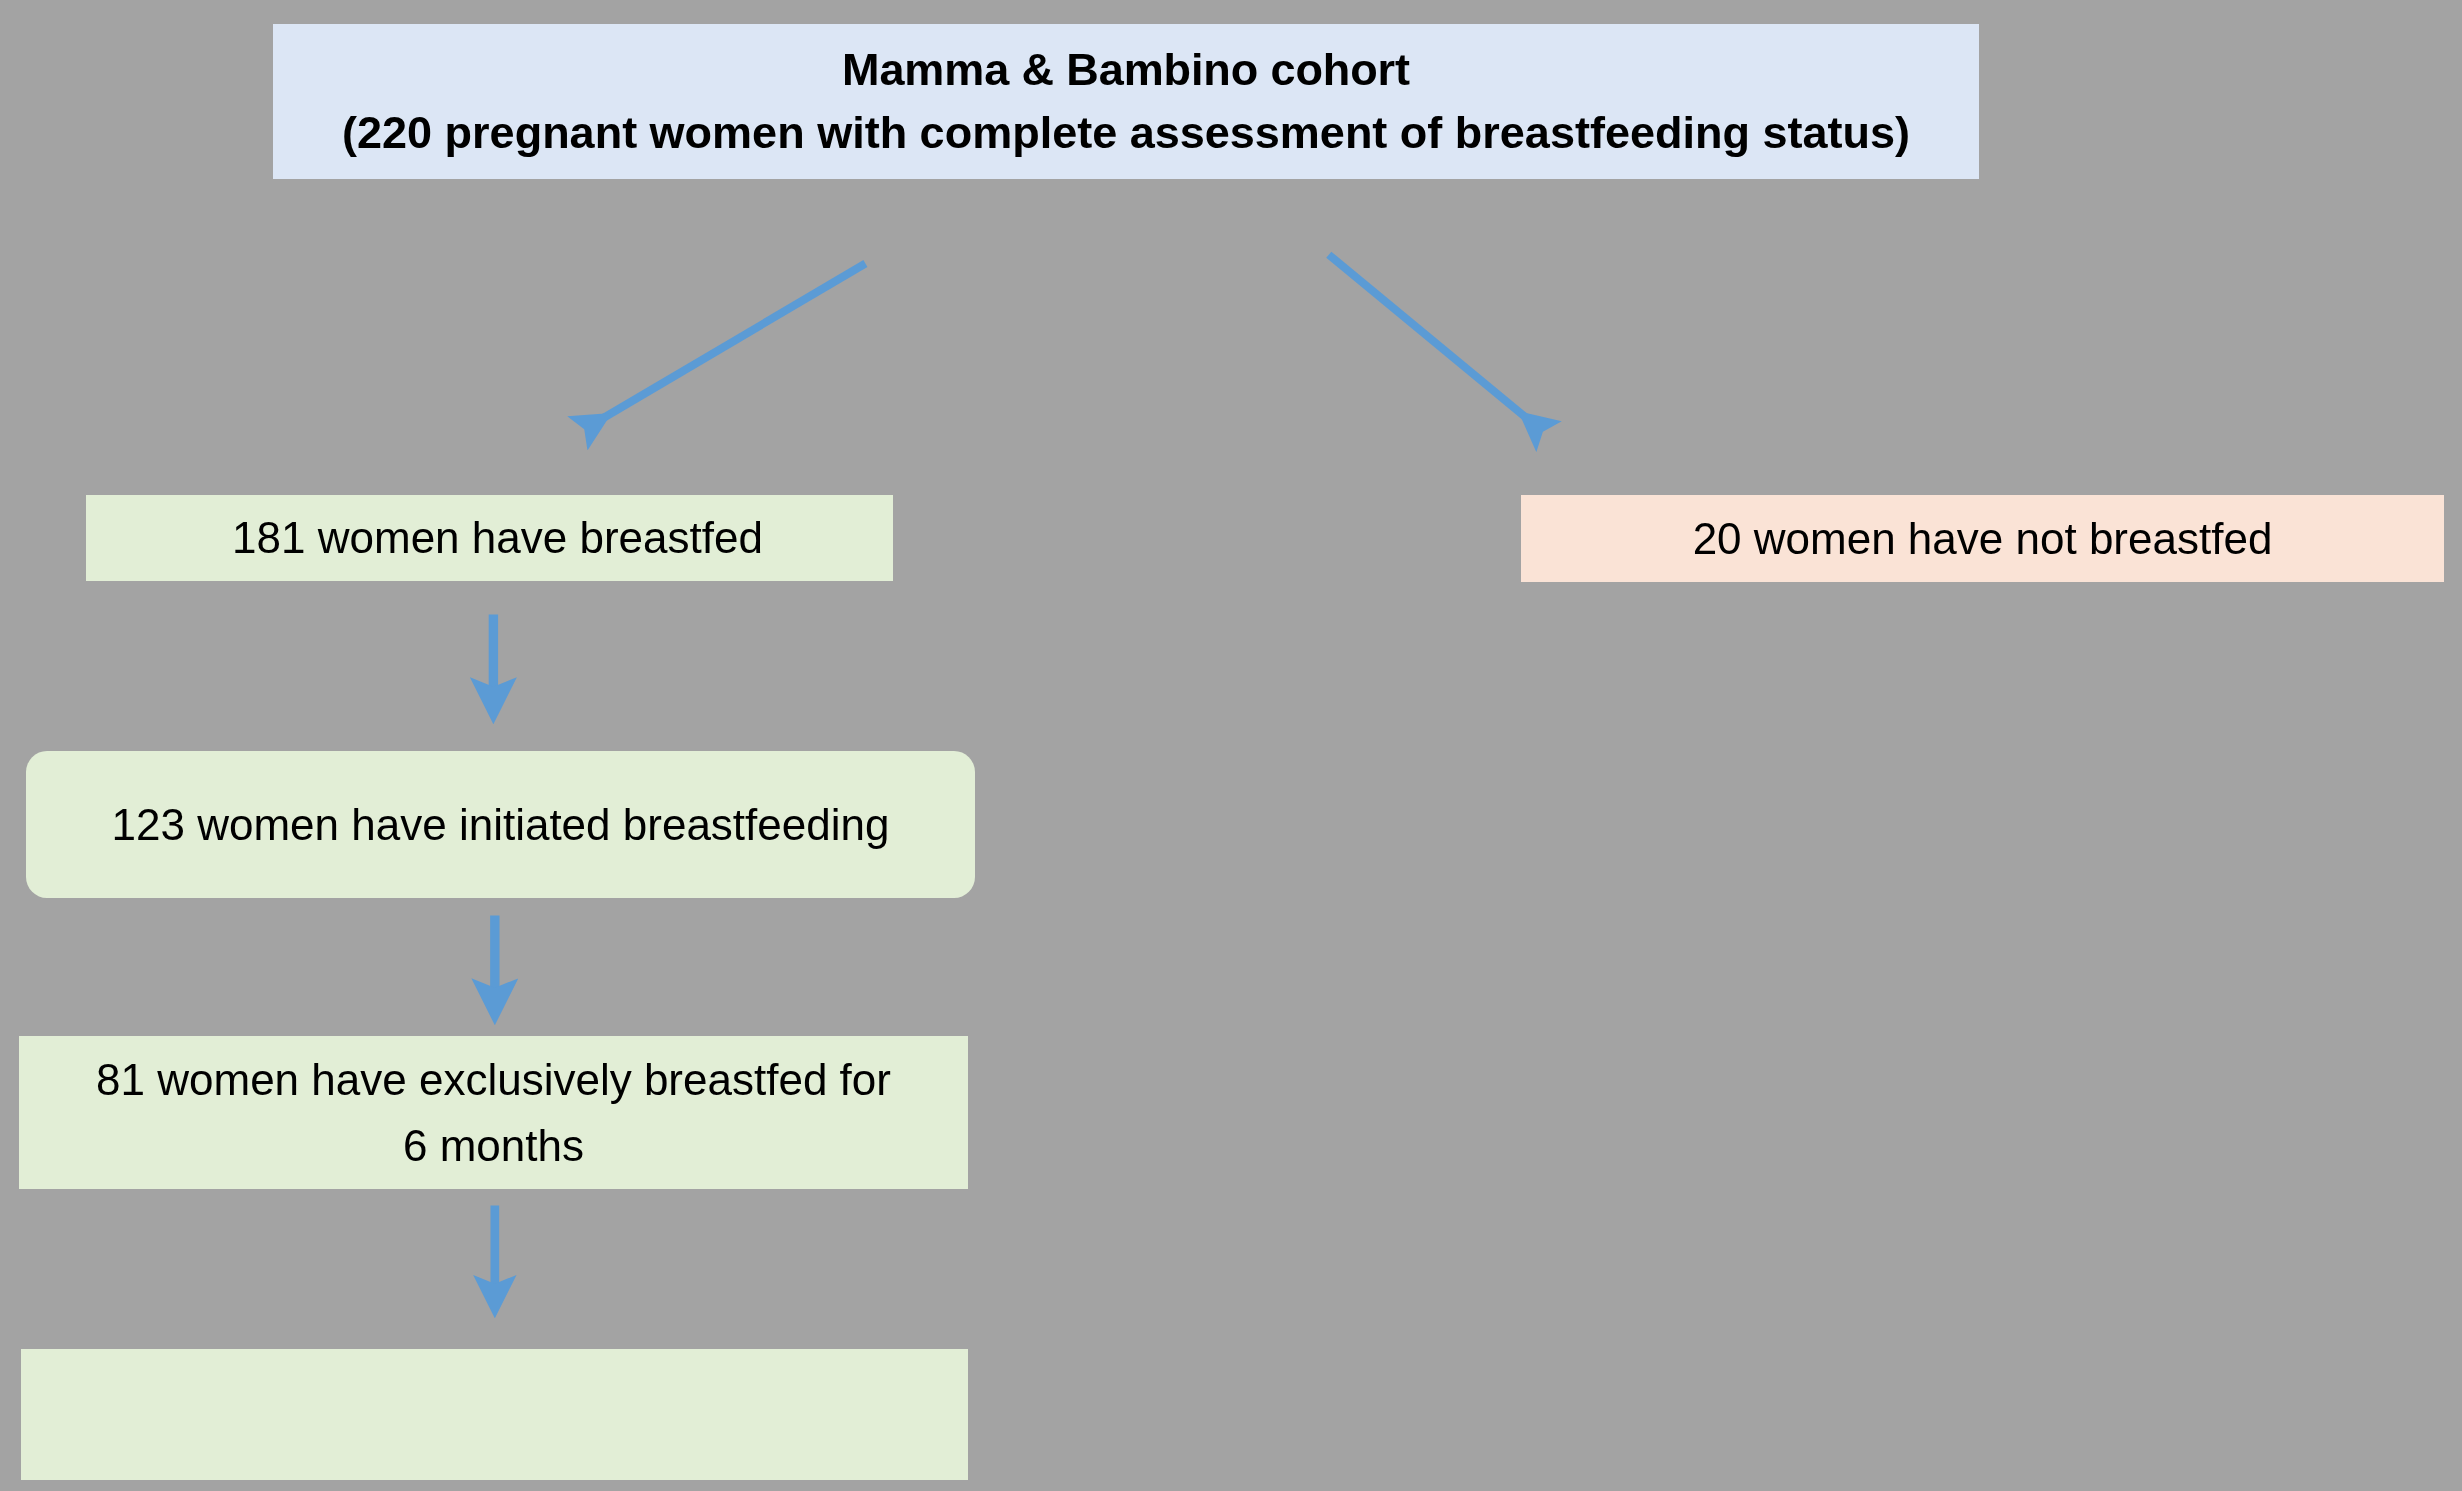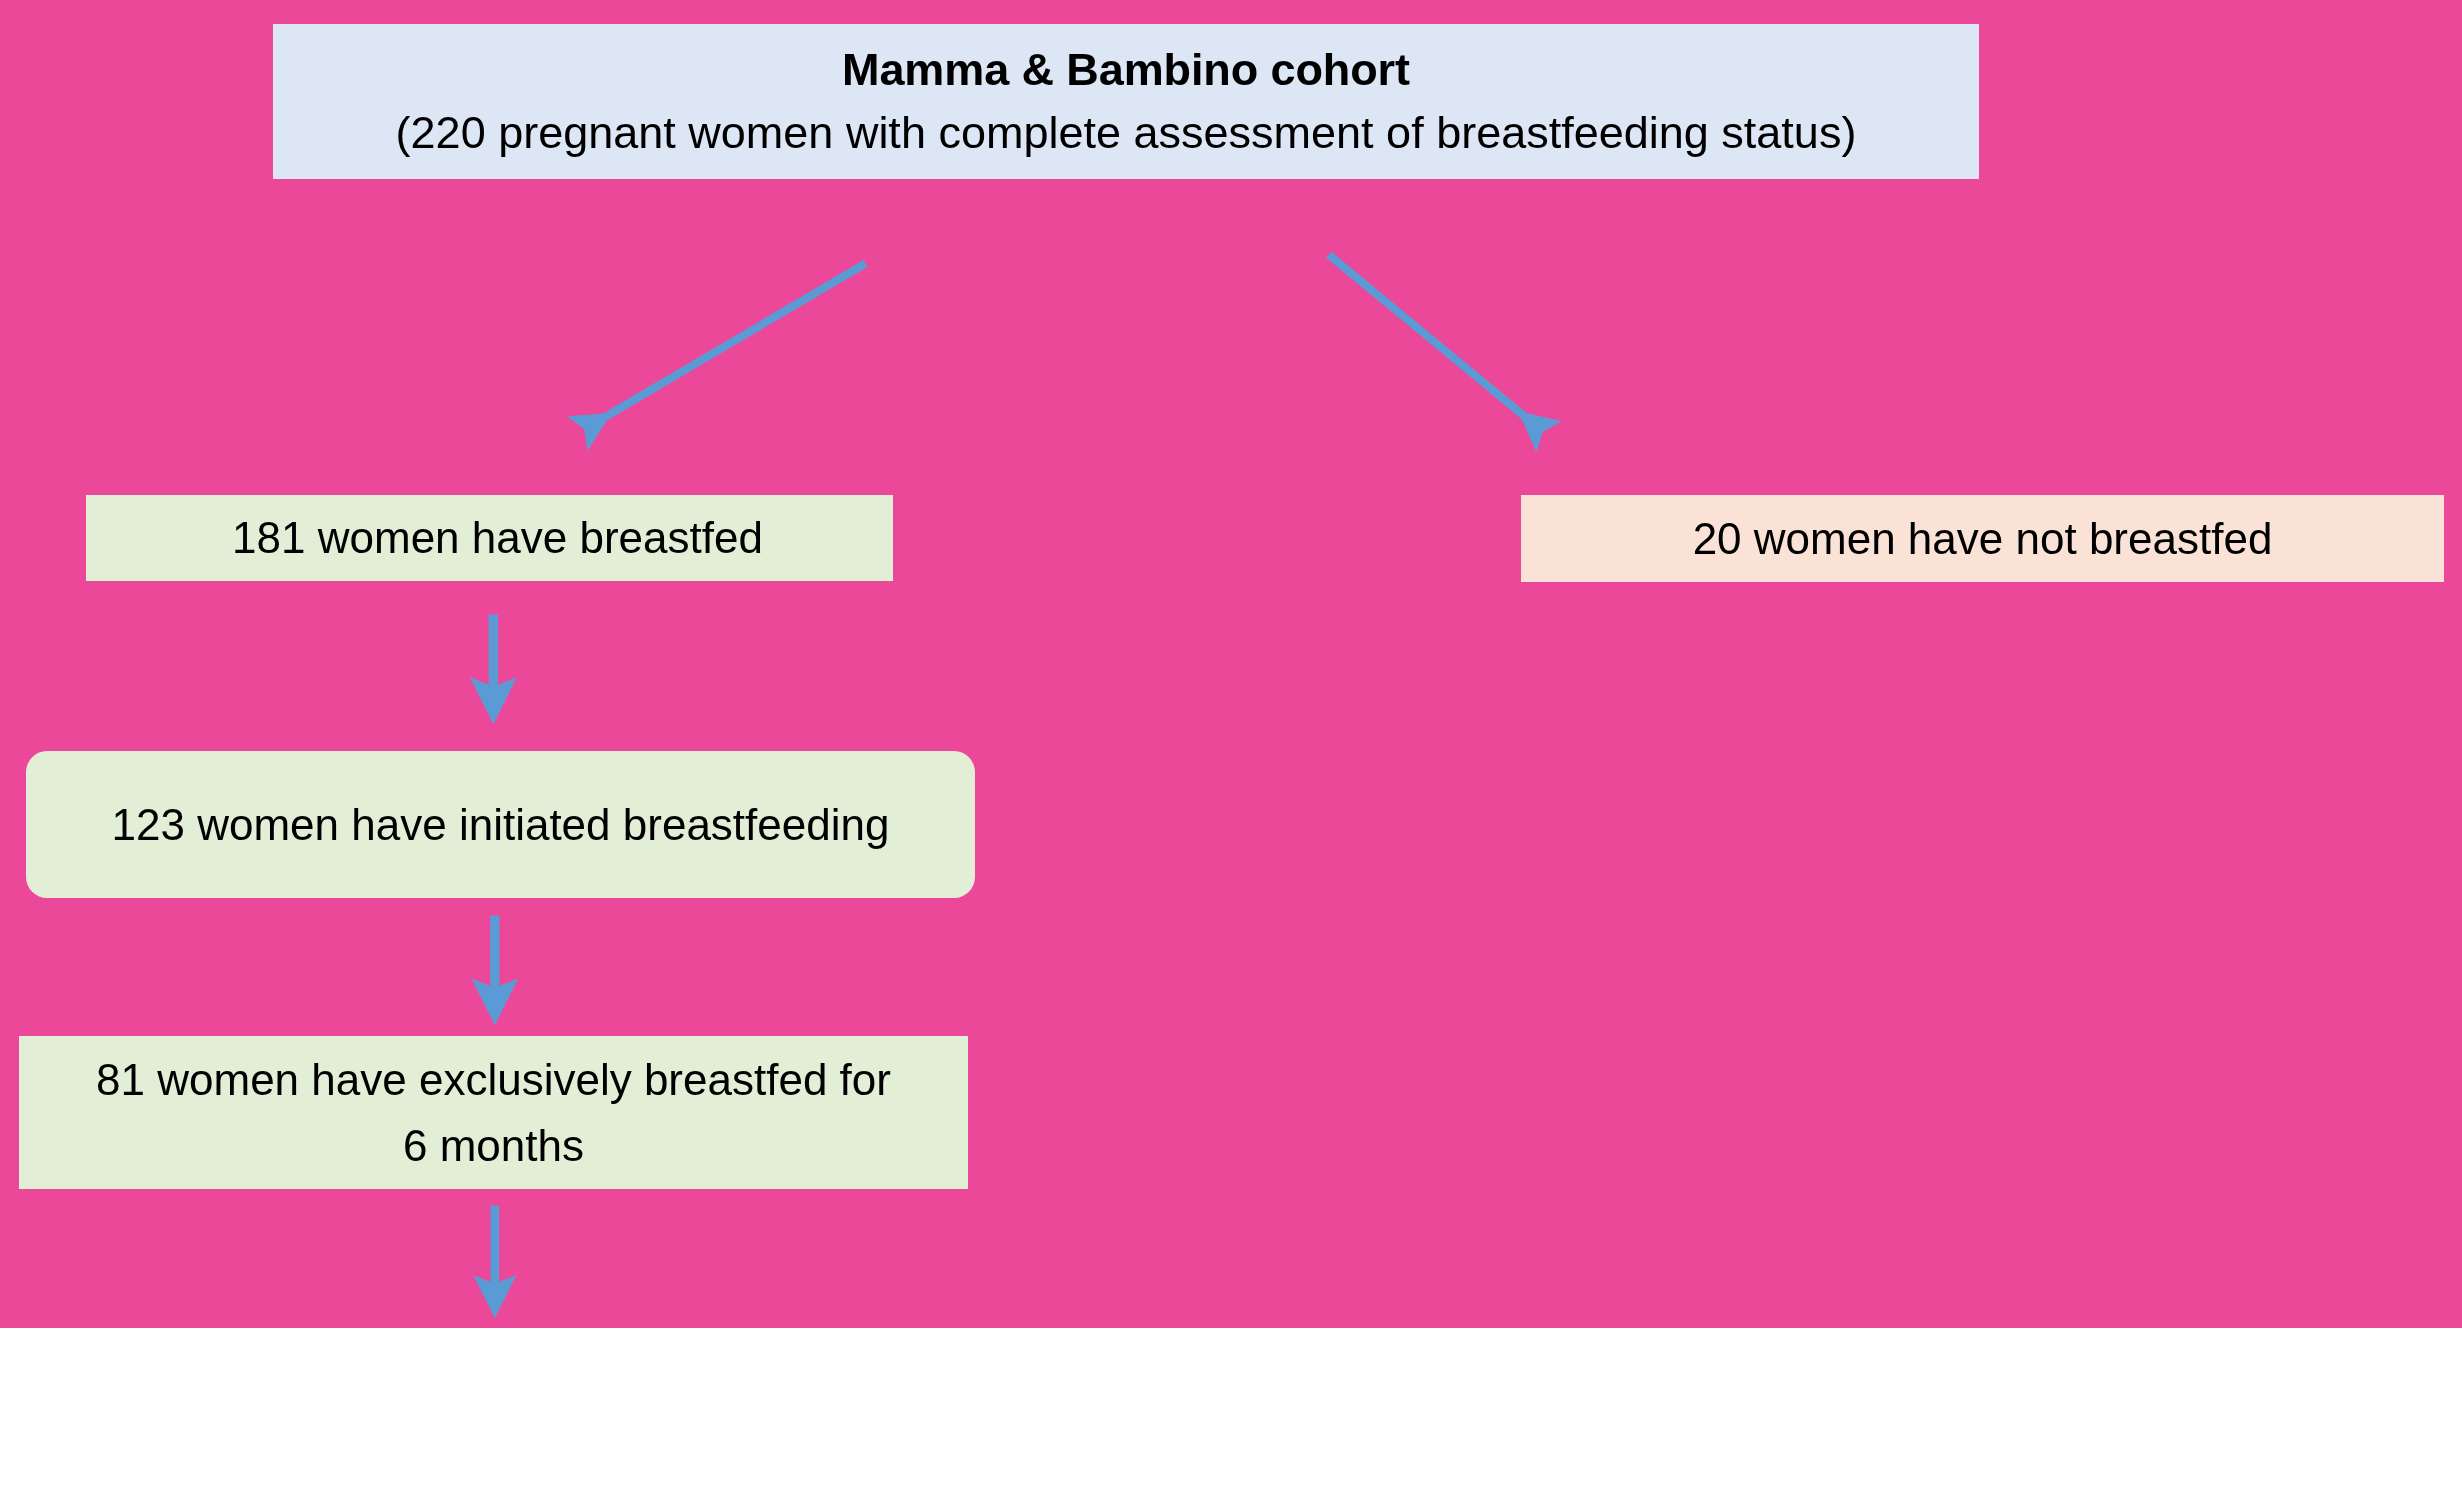--- a/index.html
+++ b/index.html
@@ -6,22 +6,22 @@
     margin: 0;
     padding: 0;
     background: #ffffff;
   }
   body {
     font-family: "Liberation Sans", sans-serif;
   }
   #canvas {
     position: relative;
     width: 2462px;
-    height: 1328px;
-    background: #ec4899;
+    height: 1491px;
+    background: #a3a3a3;
     overflow: hidden;
   }
   .node {
     position: absolute;
     box-sizing: border-box;
     display: flex;
     flex-direction: column;
     align-items: center;
     justify-content: center;
     color: #000000;
@@ -40,21 +40,21 @@
     width: 1706px;
     height: 155px;
     background: #dce6f5;
     font-size: 45px;
   }
   #node-root .title-line {
     font-weight: bold;
     letter-spacing: -0.1px;
   }
   #node-root .sub-line {
-    font-weight: normal;
+    font-weight: bold;
     margin-top: 4px;
   }
 
   
   #node-breastfed {
     left: 86px;
     top: 495px;
     width: 807px;
     height: 86px;
     background: #e2eed6;

